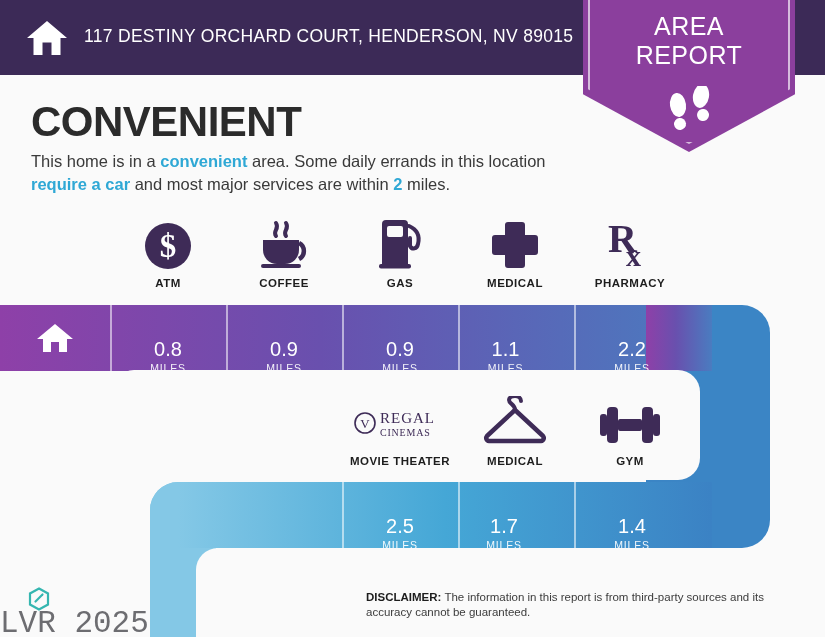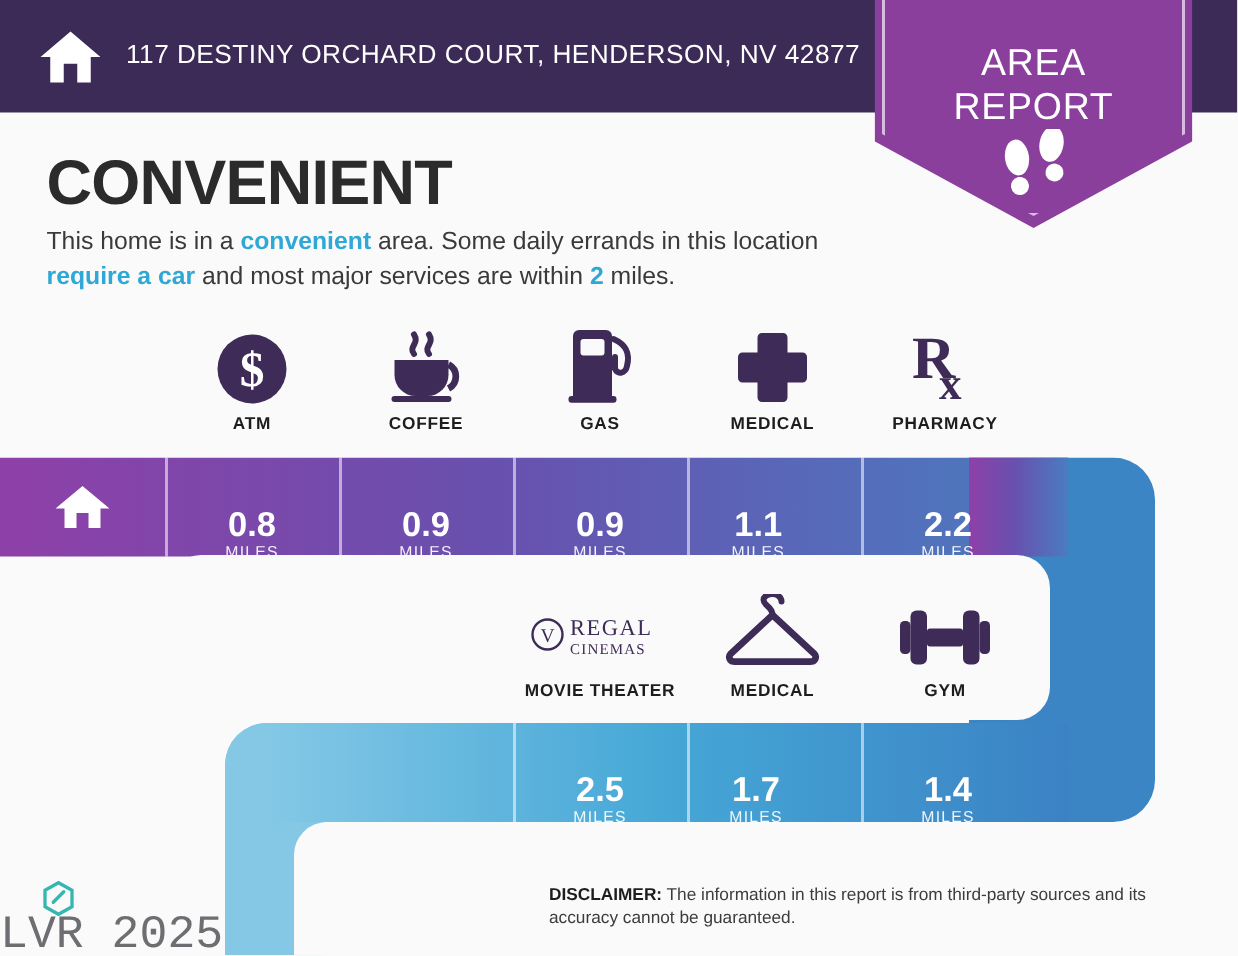--- a/index.html
+++ b/index.html
@@ -39,21 +39,21 @@
   }
   #badge-inner {
     position:absolute; left:588px; top:0px; width:202px; height:144px;
     border:2px solid rgba(255,255,255,0.65);
     border-top:none;
     clip-path:polygon(0 0, 100% 0, 100% 62%, 50% 100%, 0 62%);
     z-index:7;
     pointer-events:none;
   }
   #badge-label {
-    position:absolute; left:583px; top:28px; width:212px;
+    position:absolute; left:583px; top:12px; width:212px;
     text-align:center; color:#fff; z-index:8;
     font-size:25px; line-height:29px; font-weight:400;
     letter-spacing:0.5px;
   }
   #badge-feet {
     position:absolute; left:655px; top:86px; width:70px; height:46px; z-index:8;
   }
 
   
   #headline {
@@ -89,21 +89,21 @@
   }
 
   
   #bar1 { position:absolute; left:0; top:305px; width:710px; height:66px; z-index:3; }
   .seg {
     position:absolute; top:0; height:66px;
     display:flex; flex-direction:column;
     align-items:center; justify-content:center;
     color:#fff;
   }
-  .seg .num { font-size:23px; line-height:23px; font-weight:700;margin-top:35px; }
+  .seg .num { font-size:20px; line-height:23px; font-weight:400;margin-top:35px; }
   .seg .mi  { font-size:10.5px; letter-spacing:0.8px; margin-top:1px;
               color:rgba(255,255,255,0.92); }
   .divider {
     position:absolute; top:0; width:1.5px; height:66px;
     background:rgba(255,255,255,0.55);
   }
   #bar1-house {
     position:absolute; left:36px; top:16px; width:38px; height:34px;
   }
 
@@ -147,21 +147,21 @@
 <body>
 
 <div id="page">
 
   <div id="header">
     <span id="header-house">
       <svg viewBox="0 0 44 44" width="44" height="44">
         <path d="M22 5 L42 22 L35.5 22 L35.5 39 L26.5 39 L26.5 26.5 L17.5 26.5 L17.5 39 L8.5 39 L8.5 22 L2 22 Z" fill="#ffffff"></path>
       </svg>
     </span>
-    <div id="header-address">117 DESTINY ORCHARD COURT, HENDERSON, NV 42877</div>
+    <div id="header-address">117 DESTINY ORCHARD COURT, HENDERSON, NV 89015</div>
   </div>
 
   <div id="badge"></div>
   <div id="badge-inner"></div>
   <div id="badge-label">
     <div>AREA</div>
     <div>REPORT</div>
   </div>
   <span id="badge-feet">
     <svg viewBox="0 0 70 46" width="70" height="46">

